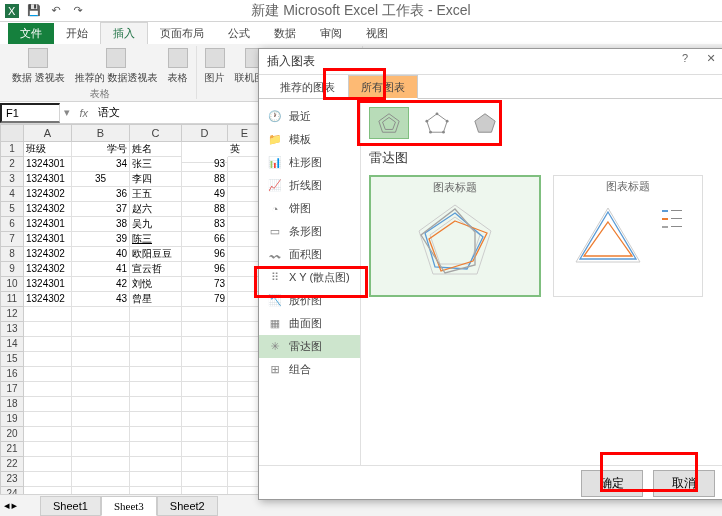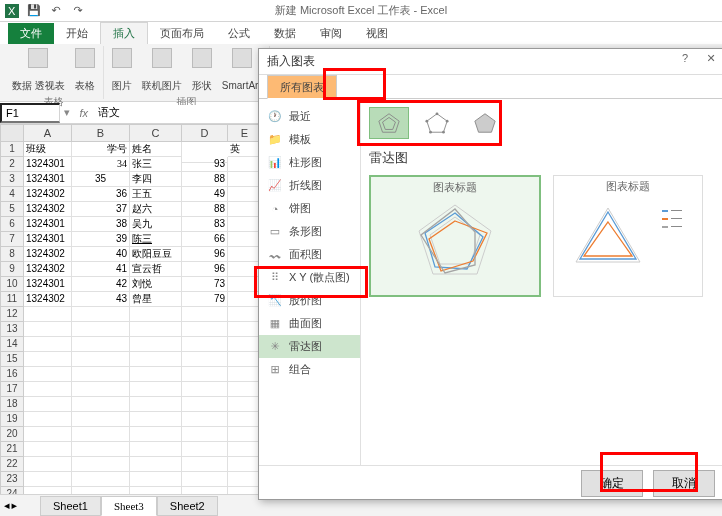--- a/index.html
+++ b/index.html
@@ -1,28 +1,28 @@
 <!DOCTYPE html>
 <html><head>
 <meta charset="utf-8">
 <style>
 * { margin: 0; padding: 0; box-sizing: border-box; font-family: "Microsoft YaHei", sans-serif; font-size: 11px; }
 body { background: #fff; width: 722px; height: 516px; overflow: hidden; position: relative; }
 .titlebar { height: 22px; background: #fff; border-bottom: 1px solid #d4d4d4; display: flex; align-items: center; padding: 0 4px; }
 .titlebar .qat { display: flex; gap: 6px; align-items: center; }
 .titlebar .qat-icon { width: 16px; height: 16px; display: flex; align-items: center; justify-content: center; color: #555; }
-.titlebar .doc-title { position: absolute; left: 50%; transform: translateX(-50%); color: #666; font-size: 11px; }
+.titlebar .doc-title { position: absolute; left: 50%; transform: translateX(-50%); color: #666; font-size: 14px; }
 .ribbon-tabs { height: 22px; display: flex; align-items: flex-end; padding-left: 8px; background: #fff; }
 .ribbon-tab { padding: 3px 12px; color: #444; cursor: pointer; }
 .ribbon-tab.active { background: #f3f3f3; border: 1px solid #d4d4d4; border-bottom: none; color: #217346; }
 .ribbon-tab.file { background: #15803d; color: #fff; }
 .ribbon { height: 58px; background: #f3f3f3; border-bottom: 1px solid #d4d4d4; display: flex; padding: 2px 4px; }
 .ribbon-group { display: flex; flex-direction: column; align-items: center; padding: 0 6px; border-right: 1px solid #e0e0e0; }
 .ribbon-group-items { display: flex; gap: 6px; flex: 1; align-items: center; }
-.ribbon-btn { display: flex; flex-direction: column; align-items: center; gap: 12px; padding: 2px; cursor: pointer; }
+.ribbon-btn { display: flex; flex-direction: column; align-items: center; gap: 4px; padding: 2px; cursor: pointer; }
 .ribbon-btn-icon { width: 20px; height: 20px; background: #ddd; border: 1px solid #bbb; }
 .ribbon-btn-label { font-size: 10px; color: #444; text-align: center; line-height: 1.1; }
 .ribbon-group-label { font-size: 10px; color: #777; margin-top: 2px; }
 .formula-bar { height: 22px; display: flex; border-bottom: 1px solid #d4d4d4; align-items: center; }
 .name-box { width: 60px; border-right: 1px solid #d4d4d4; padding: 2px 4px; background: #fff; }
 .fx-label { padding: 0 6px; color: #777; font-style: italic; }
 .formula-input { flex: 1; border: none; padding: 2px 4px; outline: none; }
 .grid-area { position: relative; height: 370px; overflow: hidden; }
 .col-headers { display: flex; height: 18px; background: #f0f0f0; }
 .row-col-corner { width: 24px; border: 1px solid #ccc; background: #e8e8e8; }
@@ -98,20 +98,25 @@
   <div class="ribbon-tab">视图</div>
 </div>
 
 <div class="ribbon">
   <div class="ribbon-group">
     <div class="ribbon-group-items">
       <div class="ribbon-btn">
           <div class="ribbon-btn-icon"></div>
           <div class="ribbon-btn-label">数据
 透视表</div>
+        </div>
+      <div class="ribbon-btn">
+          <div class="ribbon-btn-icon"></div>
+          <div class="ribbon-btn-label">推荐的
+数据透视表</div>
         </div>
       <div class="ribbon-btn">
           <div class="ribbon-btn-icon"></div>
           <div class="ribbon-btn-label">表格</div>
         </div>
     </div>
     <div class="ribbon-group-label">表格</div>
   </div>
   <div class="ribbon-group">
     <div class="ribbon-group-items">
@@ -182,21 +187,21 @@
     <div class="cells" id="cells">
         <div class="cell-row">
           <div class="cell" style="width: 48px;">班级</div>
           <div class="cell" style="width: 58px; text-align: right;">学号</div>
           <div class="cell" style="width: 52px;">姓名</div>
           <div class="cell" style="width: 46px; margin-top: 20px;">高数</div>
           <div class="cell" style="width: 34px;">英</div>
         </div>
         <div class="cell-row">
           <div class="cell" style="width: 48px;">1324301</div>
-          <div class="cell" style="width: 58px; text-align: right; font-family: Liberation Serif, serif;">34</div>
+          <div class="cell" style="width: 58px; text-align: right;">34</div>
           <div class="cell" style="width: 52px; font-family: Liberation Serif, serif;">张三</div>
           <div class="cell" style="width: 46px; text-align: right;">93</div>
           <div class="cell" style="width: 34px;"></div>
         </div>
         <div class="cell-row">
           <div class="cell" style="width: 48px;">1324301</div>
           <div class="cell" style="width: 58px; text-align: center;">35</div>
           <div class="cell" style="width: 52px;">李四</div>
           <div class="cell" style="width: 46px; text-align: right;">88</div>
           <div class="cell" style="width: 34px;"></div>
@@ -366,20 +371,21 @@
 
 <div class="dialog">
   <div class="dialog-title">
     <span class="dialog-title-text">插入图表</span>
     <div style="display:flex;gap:6px">
       <span class="dialog-close">?</span>
       <span class="dialog-close">✕</span>
     </div>
   </div>
   <div class="dialog-tabs">
+    <div class="dialog-tab">推荐的图表</div>
     <div class="dialog-tab active">所有图表</div>
   </div>
   <div class="dialog-body">
     <div class="chart-cat-list" id="chart-cats">
         <div class="chart-cat">
           <span class="chart-cat-icon">🕐</span>
           <span>最近</span>
         </div>
         <div class="chart-cat">
           <span class="chart-cat-icon">📁</span>

